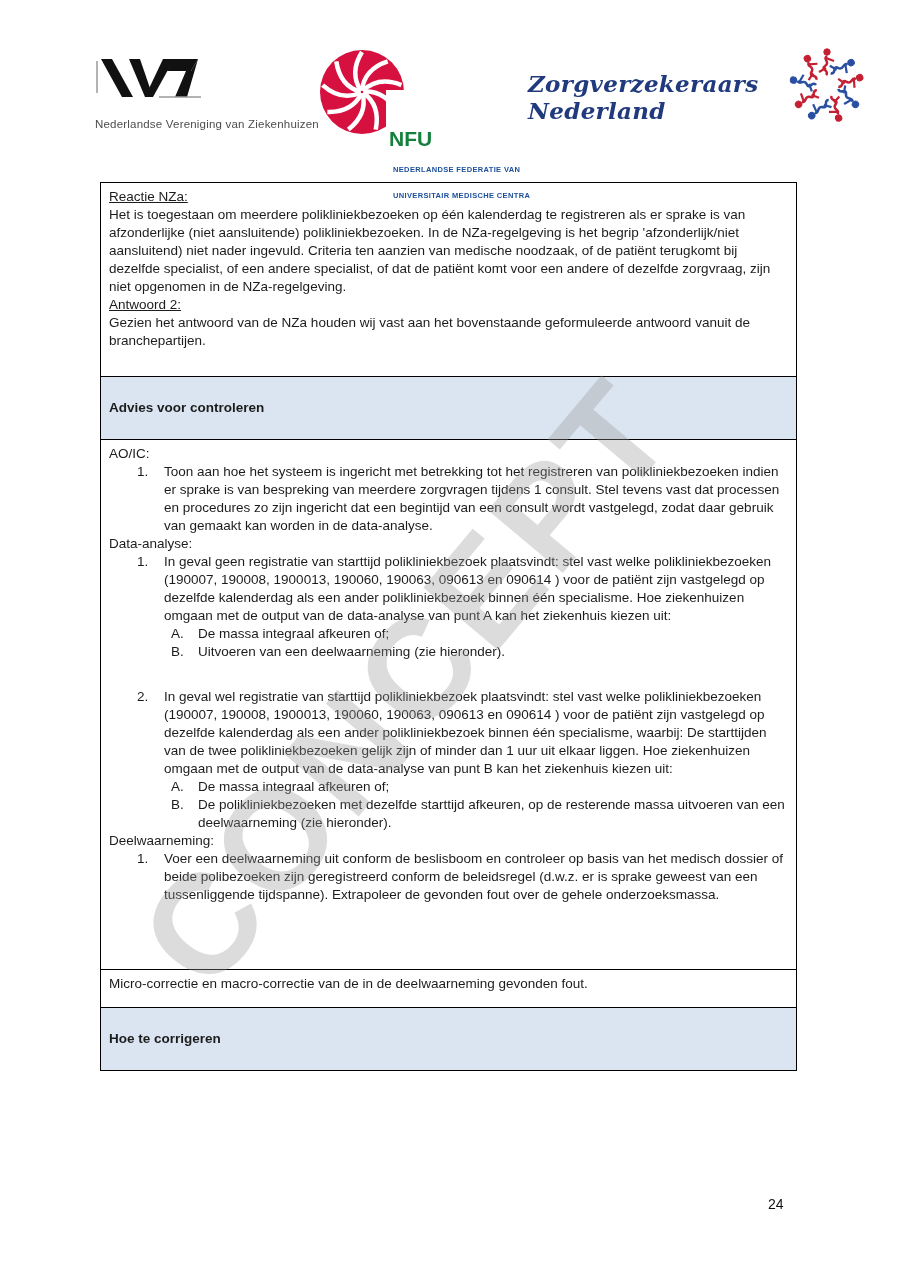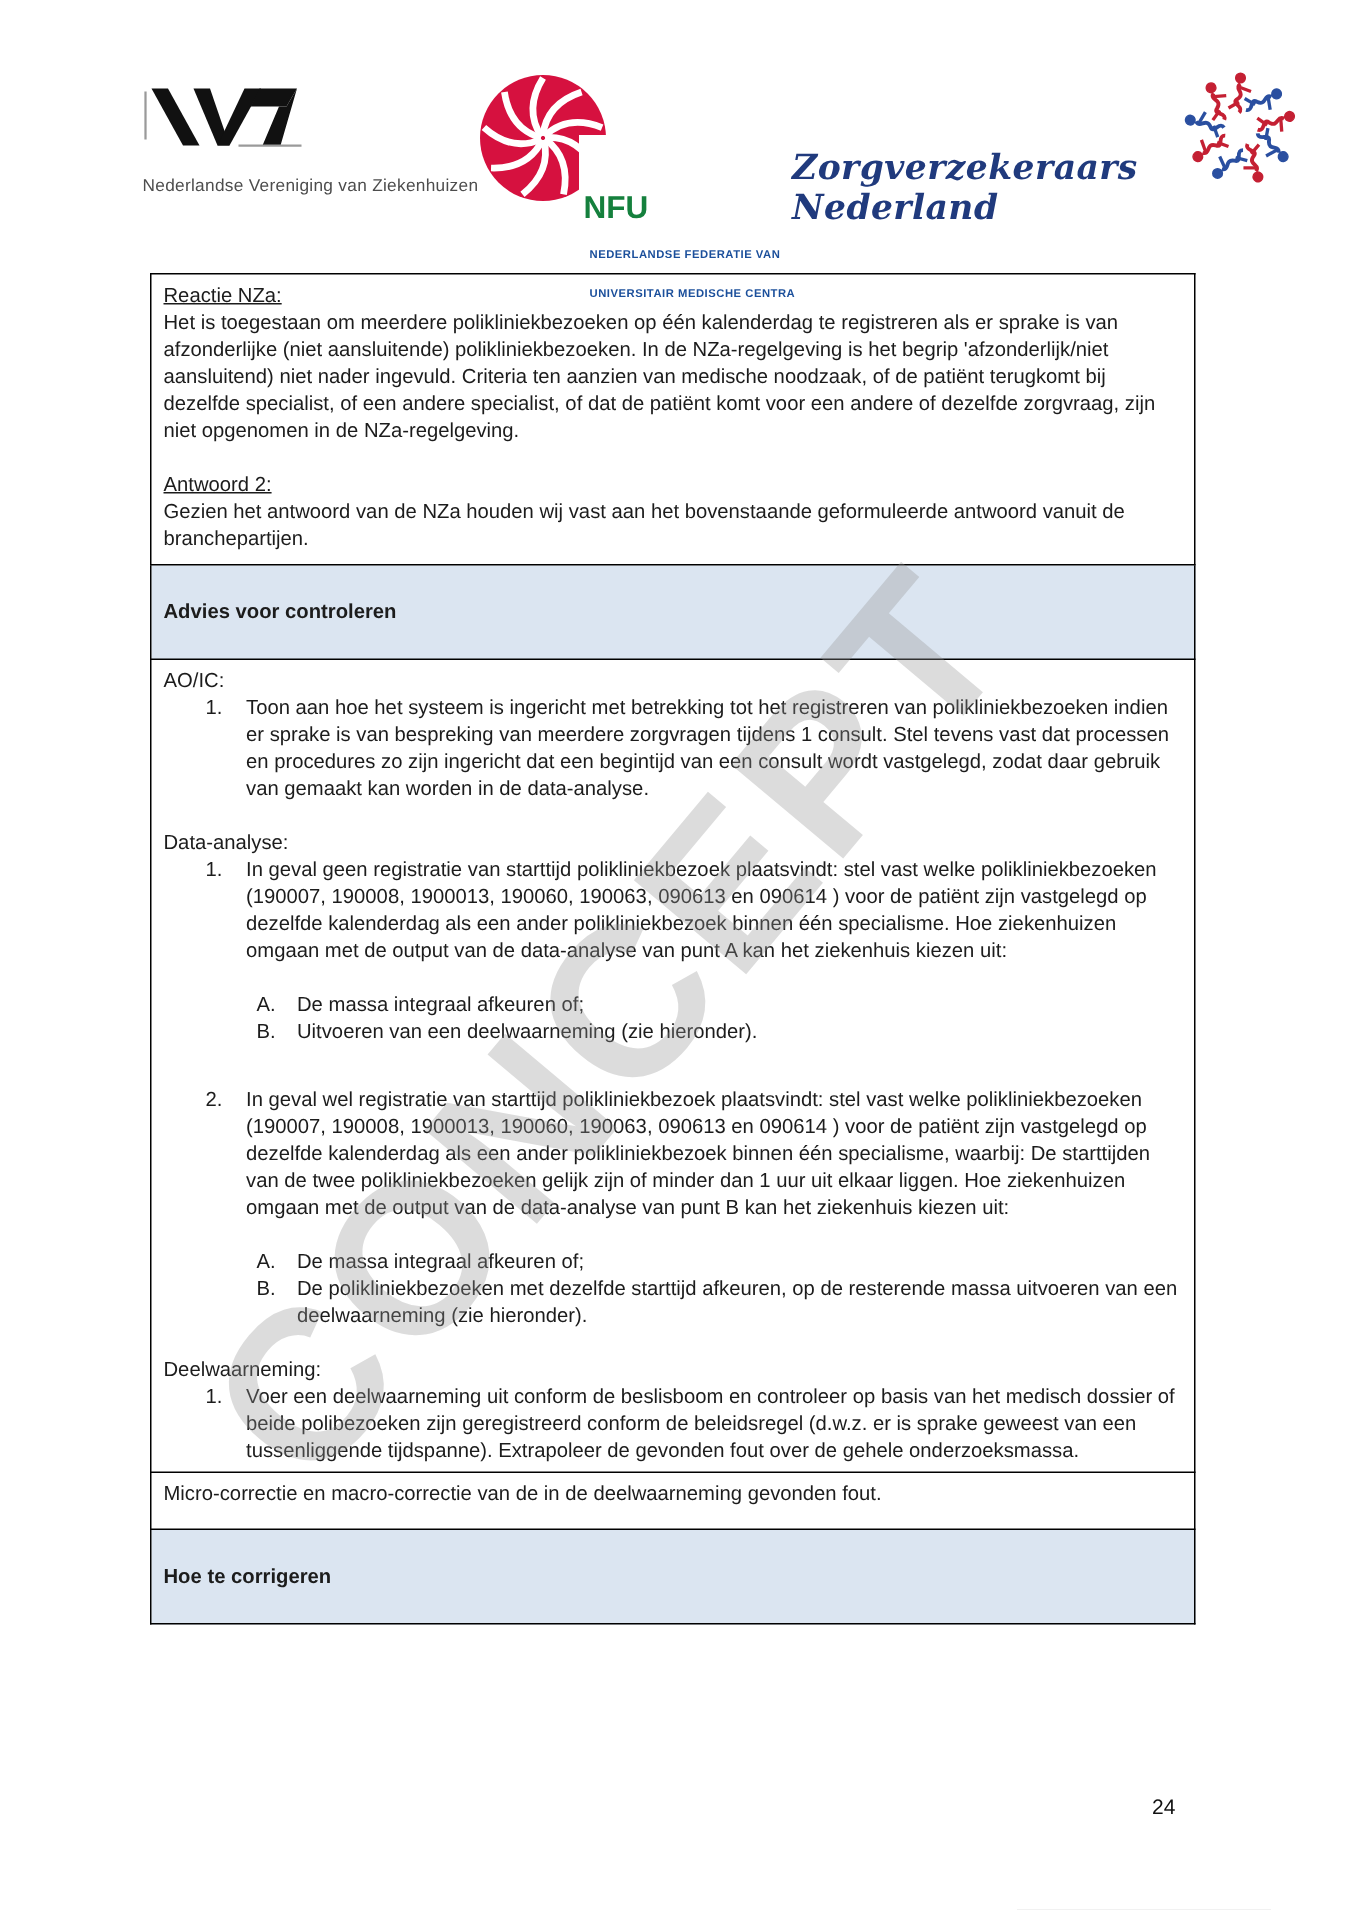--- a/index.html
+++ b/index.html
@@ -20,21 +20,21 @@
 
   .logo-nfu { position:absolute; left:318px; top:46px; width:200px; height:92px; }
   .nfu-text { position:absolute; left:68px; top:44px; background:#fff; padding:0 2px 0 3px; }
   .nfu-acronym { font-size:21px; font-weight:bold; color:#15803d; line-height:20px;margin-top:39px; }
   .nfu-line { font-size:7.5px; font-weight:bold; color:#1b4f9b; letter-spacing:0.35px; line-height:9.5px; white-space:nowrap;margin-top:16px; }
   .nfu-smalls { margin-left:4px; margin-top:2px; }
 
   .zn-wordmark {
     position:absolute; left:528px; top:70px;
     font-family:"DejaVu Serif", serif; font-style:italic; font-weight:bold;
-    font-size:23px; color:#203a7d; letter-spacing:0.3px;margin-top:28px;
+    font-size:23px; color:#203a7d; letter-spacing:0.3px;
   }
   .logo-zn { position:absolute; left:788px; top:46px; }
 
   
   .watermark {
     position:absolute; left:40px; top:600px; width:730px; height:170px;
     line-height:170px; text-align:center;
     font-size:142px; font-weight:bold; letter-spacing:6px;
     color:rgba(150,150,150,0.33);
     transform:rotate(-50deg);
@@ -52,21 +52,21 @@
     vertical-align:top;
     padding:5px 10px 5px 8px;
   }
   td.section-header {
     background:#dbe5f1;
     font-weight:bold;
     font-size:13.5px;
     padding:22px 8px;
   }
   .u { text-decoration:underline; }
-  .gap18 { margin-top:18px; }
+  .gap18 { }
   .gap27 { margin-top:27px; }
 
   .num-item { position:relative; padding-left:55px; }
   .num-item > .marker { position:absolute; left:28px; top:0; }
   .opt-item { position:relative; padding-left:89px; }
   .opt-item > .marker { position:absolute; left:62px; top:0; }
 
   
   .page-number { position:absolute; left:768px; top:1196px; font-size:14px; color:#111; }
 </style>

